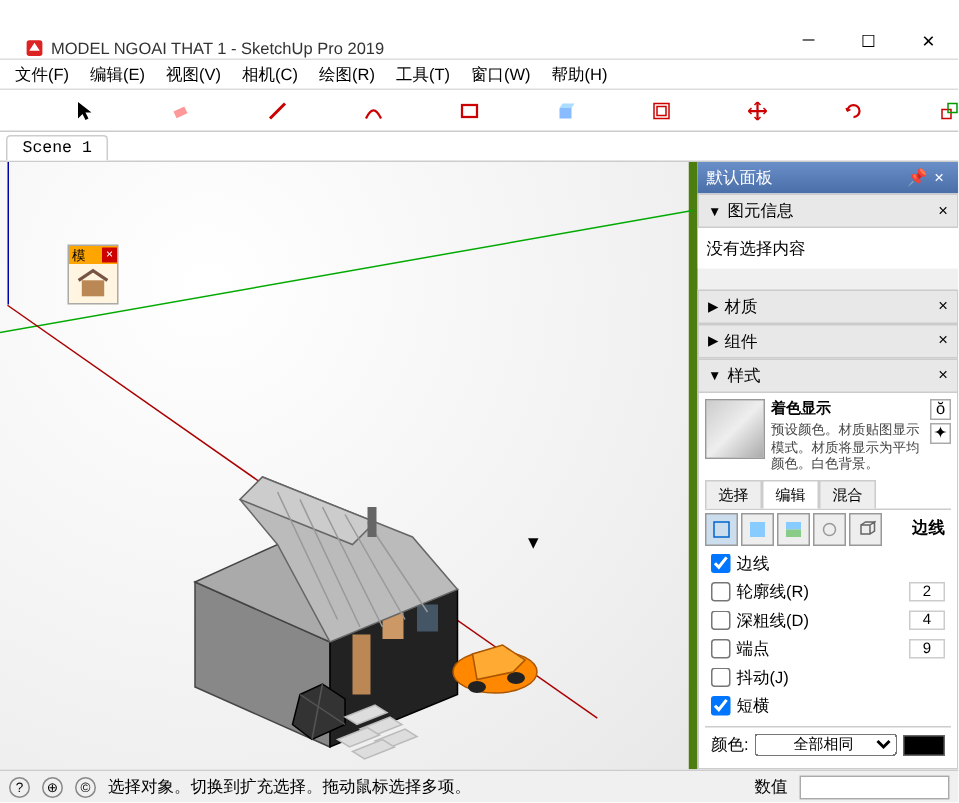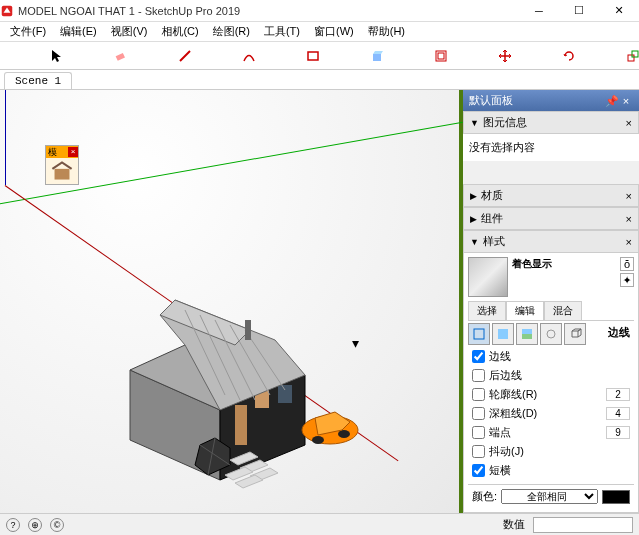--- a/index.html
+++ b/index.html
@@ -1,17 +1,17 @@
 <!DOCTYPE html>
 <html><head>
 <meta charset="utf-8">
 <style>
 * { margin: 0; padding: 0; box-sizing: border-box; }
 body { font-family: "Microsoft YaHei", sans-serif; font-size: 11px; background: #fff; width: 639px; height: 535px; overflow: hidden; display: flex; flex-direction: column; }
-.titlebar { height: 22px; background: #fff; border-bottom: 1px solid #ddd; display: flex; align-items: center; padding-left: 0; }
+.titlebar { height: 40px; background: #fff; border-bottom: 1px solid #ddd; display: flex; align-items: flex-end; padding-left: 16px; }
 .titlebar .icon { width: 14px; height: 14px; margin-right: 4px; }
 .titlebar .title { flex: 1; font-size: 11px; color: #333; }
 .winbtns { display: flex; }
 .winbtn { width: 40px; height: 24px; display: flex; align-items: center; justify-content: center; cursor: pointer; }
 .menubar { height: 20px; display: flex; align-items: center; padding-left: 4px; gap: 2px; border-bottom: 1px solid #ddd; }
 .menuitem { padding: 2px 6px; font-size: 11px; cursor: pointer; }
 .toolbar { height: 28px; display: flex; align-items: center; padding: 0 4px; gap: 2px; border-bottom: 1px solid #ccc; }
 .tbtn { width: 20px; height: 20px; display: flex; align-items: center; justify-content: center; cursor: pointer; border: 1px solid transparent; margin-left: 44px; }
 .tbtn svg { width: 16px; height: 16px; }
 .tsep { width: 6px; }
@@ -21,21 +21,21 @@
 .viewport { flex: 1; position: relative; background: radial-gradient(ellipse at 30% 20%, #fff 0%, #f0f0f0 70%, #e8e8e8 100%); }
 .axis-green { position: absolute; left: -10px; top: 115px; width: 480px; height: 1px; background: #0a0; transform: rotate(-10deg); transform-origin: left; }
 .axis-red { position: absolute; left: 5px; top: 95px; width: 480px; height: 1px; background: #a00; transform: rotate(35deg); transform-origin: left; }
 .axis-blue { position: absolute; left: 5px; top: 0; width: 1px; height: 95px; background: #00a; }
 .model-scene { position: absolute; left: 100px; top: 160px; width: 280px; height: 240px; }
 .model-scene svg { width: 100%; height: 100%; }
 .cursor-arrow { position: absolute; left: 352px; top: 245px; font-size: 14px; color: #000; }
 .model-icon { position: absolute; left: 45px; top: 55px; width: 34px; height: 40px; border: 1px solid #aaa; background: #fff5e0; }
 .model-icon-head { background: #ffa500; height: 12px; font-size: 9px; padding-left: 2px; display: flex; align-items: center; }
 .model-icon-head .x { width: 10px; height: 10px; background: #c00; color: #fff; font-size: 8px; text-align: center; line-height: 10px; margin-left: auto; }
-.panel { width: 180px; border-left: 4px solid #4d7c0f; background: #f0f0f0; overflow-y: auto; display: flex; flex-direction: column; font-size: 11px; }
+.panel { width: 180px; border-left: 6px solid #4d7c0f; background: #f0f0f0; overflow-y: auto; display: flex; flex-direction: column; font-size: 11px; }
 .panel-title { background: linear-gradient(#6a8ec8, #4a6ea8); color: #fff; padding: 3px 6px; font-size: 11px; display: flex; align-items: center; }
 .panel-title .spacer { flex: 1; }
 .panel-title .pbtn { width: 14px; height: 14px; cursor: pointer; text-align: center; line-height: 14px; }
 .section-head { background: #e8e8e8; border: 1px solid #ccc; padding: 3px 6px; display: flex; align-items: center; cursor: pointer; }
 .section-head .arrow { margin-right: 4px; font-size: 9px; }
 .section-head .spacer { flex: 1; }
 .section-body { background: #fff; padding: 4px; border: 1px solid #ccc; border-top: none; }
 .noselect { padding: 6px; font-size: 11px; background: #fff; }
 .style-row { display: flex; gap: 4px; align-items: flex-start; }
 .style-thumb { width: 40px; height: 40px; border: 1px solid #999; background: linear-gradient(135deg, #ccc 0%, #eee 50%, #aaa 100%); flex-shrink: 0; }
@@ -319,20 +319,21 @@
       <span class="arrow">▼</span>
       <span>样式</span>
       <span class="spacer"></span>
         <span>×</span>
     </div>
     <div class="section-body">
       <div class="style-row">
         <div class="style-thumb"></div>
         <div class="style-desc">
           <div class="style-title">着色显示</div>
+          <div class="style-text">预设颜色。材质贴图显示模式。材质将显示为平均颜色。白色背景。</div>
         </div>
         <div class="style-icons">
           <div>ŏ</div>
           <div>✦</div>
         </div>
       </div>
       <div class="subtabs">
         <div class="subtab">选择</div>
         <div class="subtab active">编辑</div>
         <div class="subtab">混合</div>
@@ -367,24 +368,20 @@
           </div>
         <span style="flex:1"></span>
         <span class="edge-title-row">边线</span>
       </div>
       <div class="check-row">
           <input type="checkbox" checked="" style="">
           <span>边线</span>
         </div>
       <div class="check-row">
           <input type="checkbox" style="">
-          <span>后边线</span>
-        </div>
-      <div class="check-row">
-          <input type="checkbox" style="">
           <span>轮廓线(R)</span>
           <span class="num">2</span>
         </div>
       <div class="check-row">
           <input type="checkbox" style="">
           <span>深粗线(D)</span>
           <span class="num">4</span>
         </div>
       <div class="check-row">
           <input type="checkbox" style="">
@@ -405,16 +402,17 @@
         <div class="color-chip"></div>
       </div>
     </div>
   </div>
 </div>
 
 <div class="statusbar">
   <span class="st-icon">?</span>
   <span class="st-icon">⊕</span>
   <span class="st-icon">©</span>
+  <span>选择对象。切换到扩充选择。拖动鼠标选择多项。</span>
   <span class="spacer"></span>
   <span>数值</span>
   <div class="valbox"></div>
 </div>
 
 </body></html>

